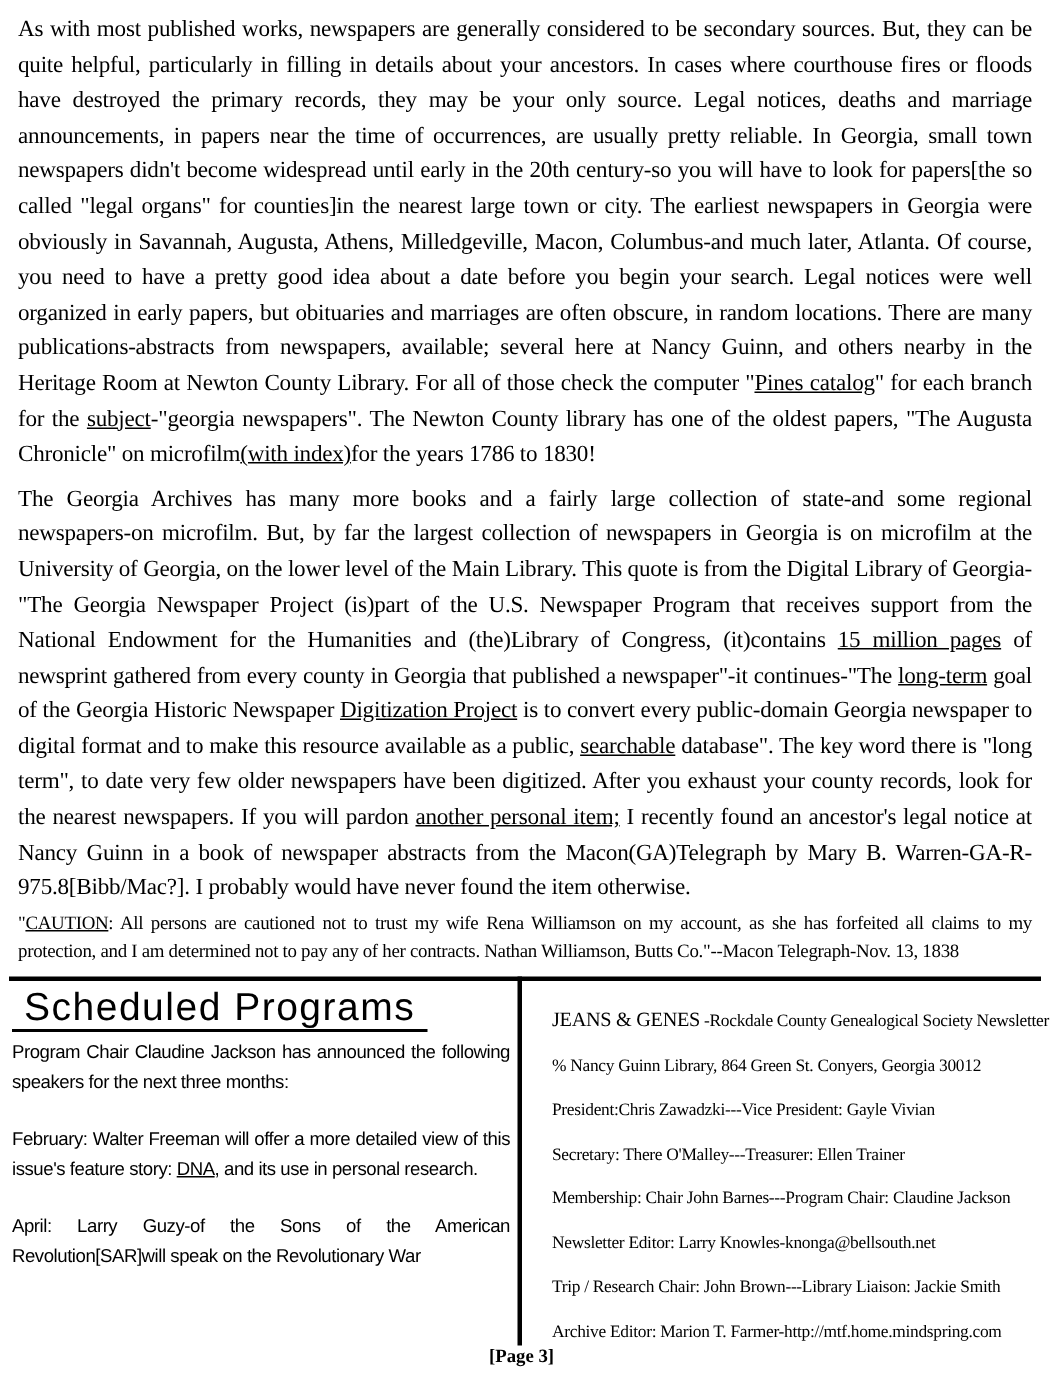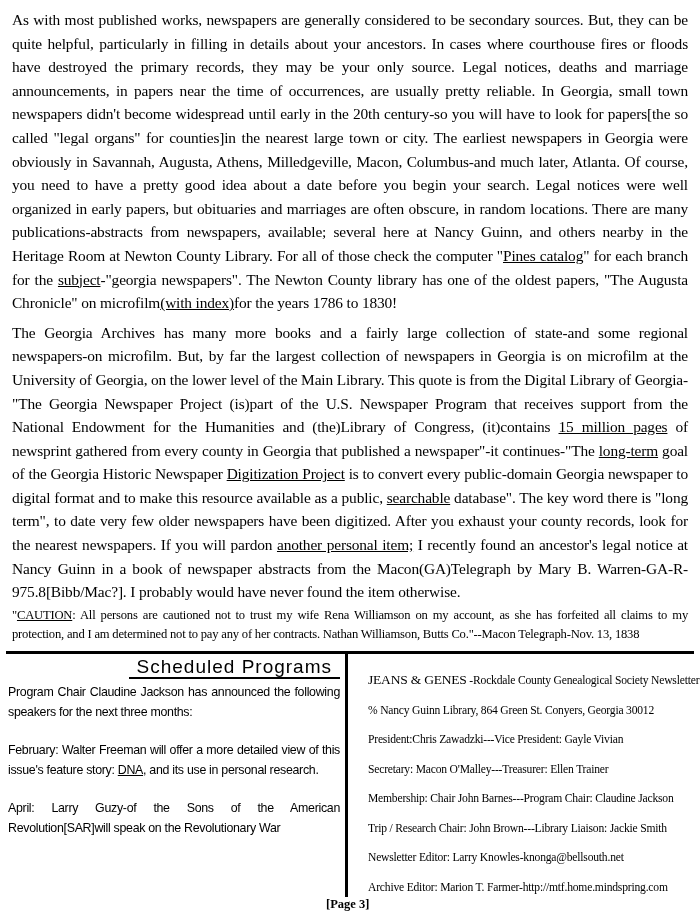--- a/index.html
+++ b/index.html
@@ -12,21 +12,21 @@
   #article h1 { margin: 0 0 2px 0; font-size: 19px; font-weight: bold; text-decoration: underline; letter-spacing: -0.2px; }
   .para { font-size: 15.4px; line-height: 23.6px; text-align: justify; margin: 0; letter-spacing: -0.15px; }
   .para + .para { margin-top: 6px; }
   .u { text-decoration: underline; }
   .caution { font-size: 12.6px; line-height: 19px; margin-top: 2px; text-align: justify; letter-spacing: -0.2px; }
 
   #hrule { position: absolute; left: 6px; right: 6px; top: 651px; height: 3px; background: #000; }
   #vrule { position: absolute; left: 345px; top: 651px; width: 3px; height: 246px; background: #000; }
 
   #programs { position: absolute; left: 8px; top: 656px; width: 332px; }
-  #programs h2 { margin: 0 0 4px 0; text-align: right; font-size: 19px; font-weight: normal; letter-spacing: 1px; }
+  #programs h2 { margin: 0 0 4px 0; text-align: left; font-size: 26px; font-weight: normal; letter-spacing: 1px; }
   #programs h2 span { border-bottom: 2px solid #000; padding: 0 8px; }
   .prog { font-size: 12.4px; line-height: 20px; text-align: justify; margin: 0 0 18px 0; letter-spacing: -0.3px; }
 
   #info { position: absolute; left: 368px; top: 672px; width: 325px; }
   .info-line { font-size: 11.6px; line-height: 15px; margin: 0 0 14.5px 0; white-space: nowrap; letter-spacing: -0.2px; }
   .info-line.first { font-size: 11.6px; }
   .info-line.first .title { font-size: 13.5px; }
 
   #page-num { position: absolute; left: 326px; top: 897px; font-size: 12.5px; font-weight: bold; }
 </style>
@@ -46,20 +46,20 @@
   <h2><span>Scheduled Programs</span></h2>
   <p class="prog">Program Chair Claudine Jackson has announced the following speakers for the next three months:</p>
   <p class="prog"><span>February: Walter Freeman will offer a more detailed view of this issue's feature story: </span><span class="u">DNA</span><span>, and its use in personal research.</span></p>
   <p class="prog">April: Larry Guzy-of the Sons of the American Revolution[SAR]will speak on the Revolutionary War</p>
 </div>
 
 <div id="info" class="serif">
   <div class="info-line first"><span class="title">JEANS &amp; GENES</span><span> -Rockdale County Genealogical Society Newsletter</span></div>
   <div class="info-line">% Nancy Guinn Library, 864 Green St. Conyers, Georgia  30012</div>
   <div class="info-line">President:Chris Zawadzki---Vice President: Gayle Vivian</div>
-  <div class="info-line">Secretary: Macon O'Malley---Treasurer: Ellen Trainer</div>
+  <div class="info-line">Secretary: There O'Malley---Treasurer: Ellen Trainer</div>
   <div class="info-line">Membership: Chair John Barnes---Program Chair: Claudine Jackson</div>
+  <div class="info-line">Newsletter Editor: Larry Knowles-knonga@bellsouth.net</div>
   <div class="info-line">Trip / Research Chair: John Brown---Library Liaison: Jackie Smith</div>
-  <div class="info-line">Newsletter Editor: Larry Knowles-knonga@bellsouth.net</div>
   <div class="info-line">Archive Editor: Marion T. Farmer-http://mtf.home.mindspring.com</div>
 </div>
 
 <div id="page-num" class="mono">[Page 3]</div>
 
 </body></html>

